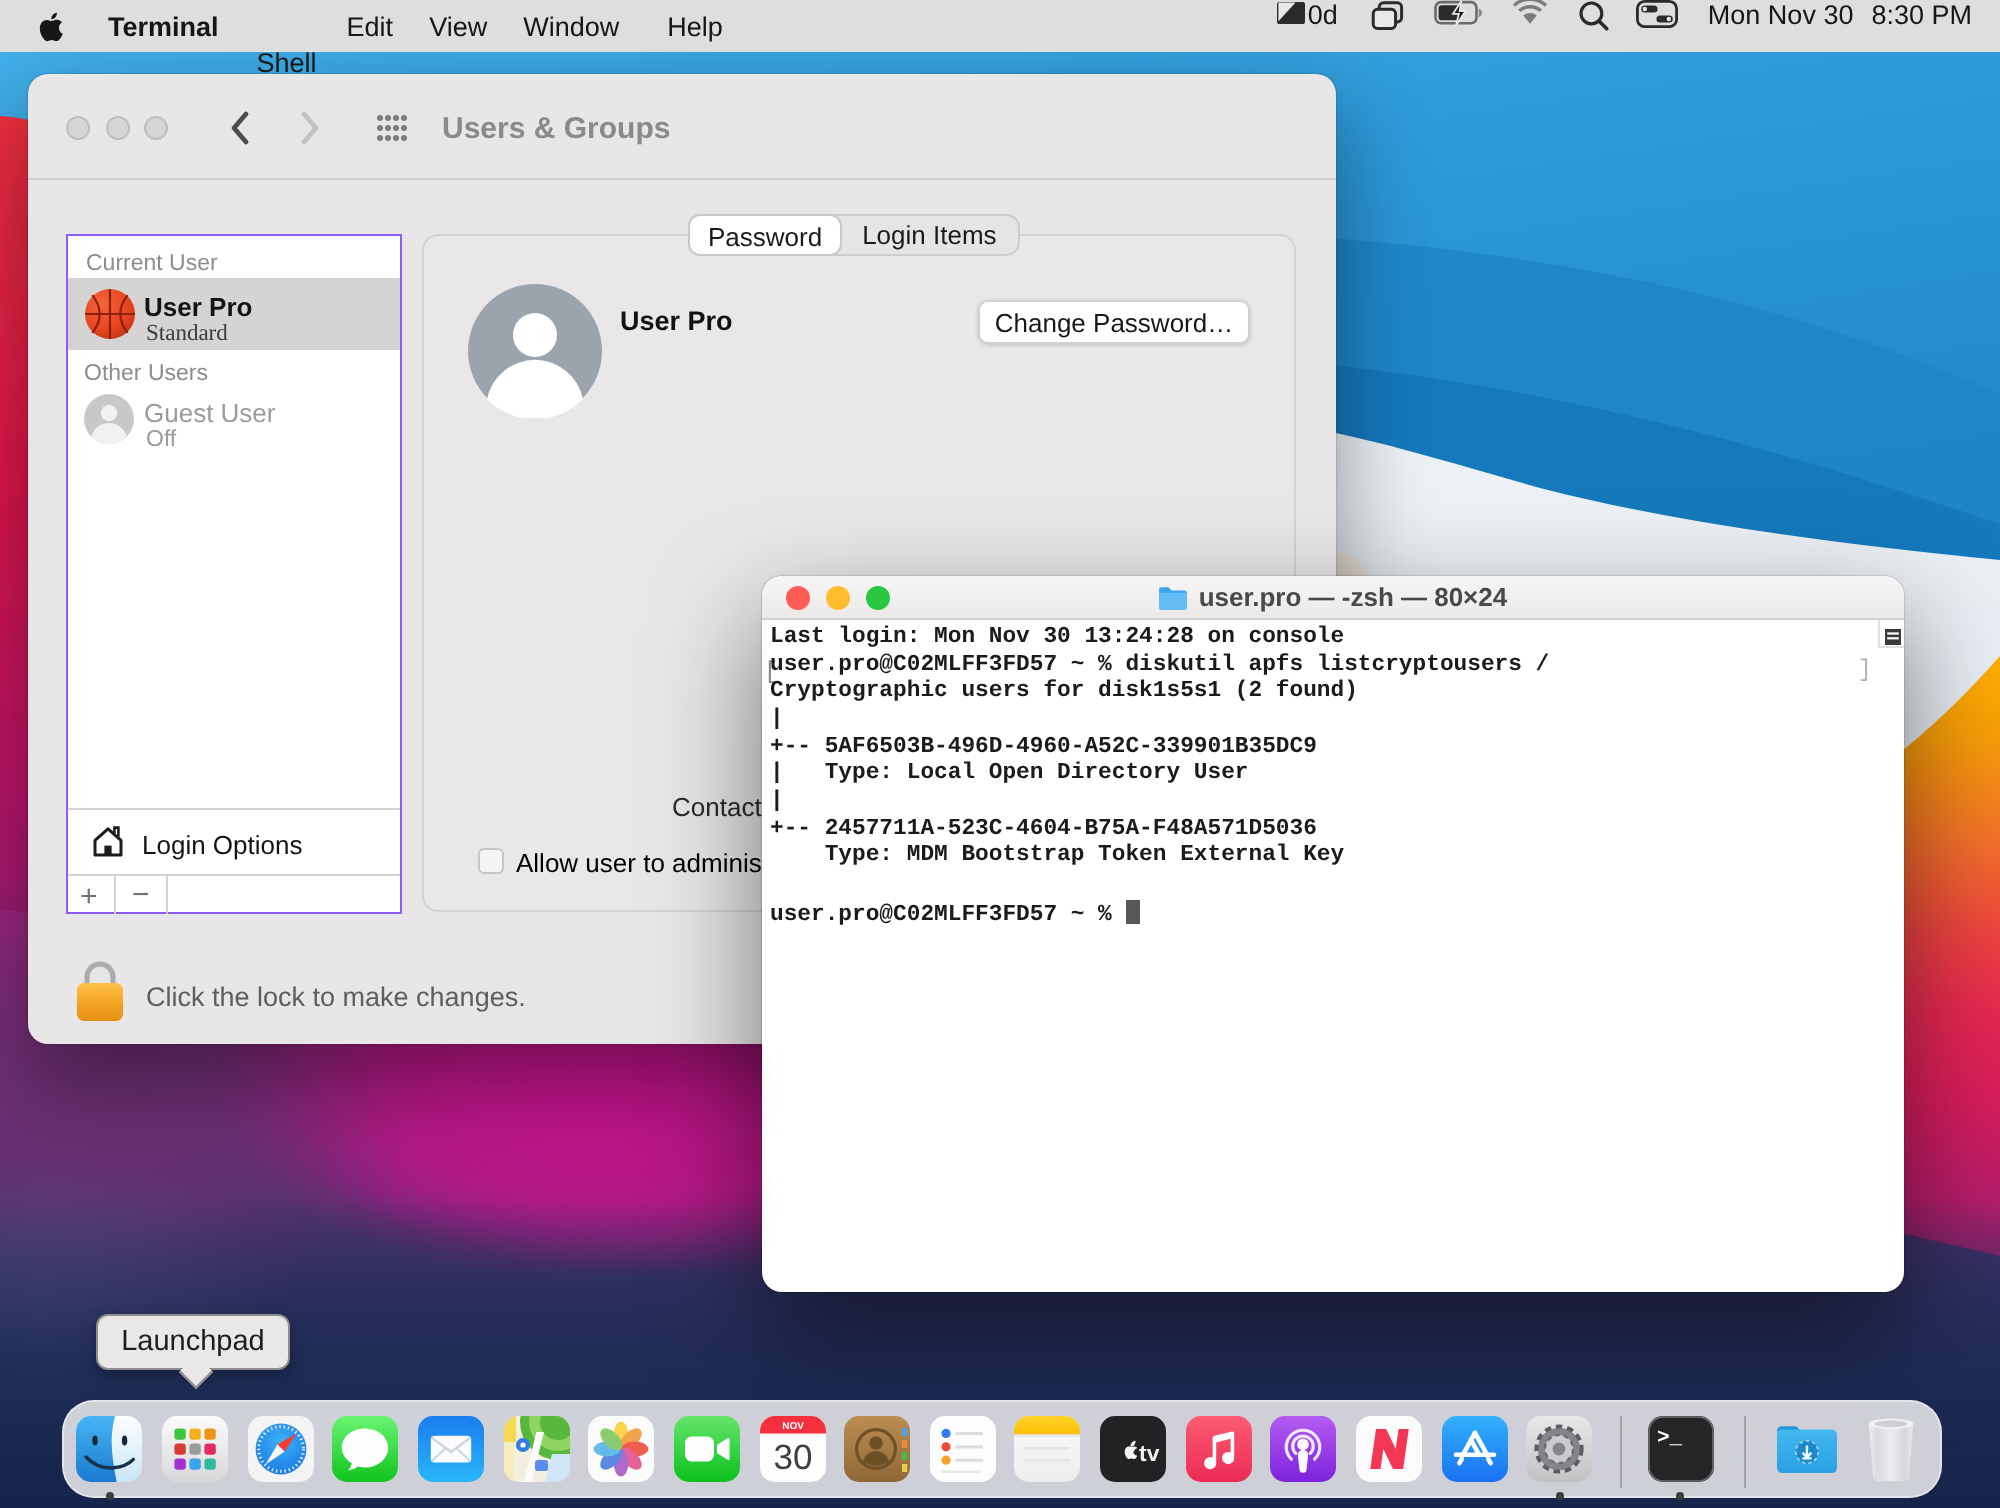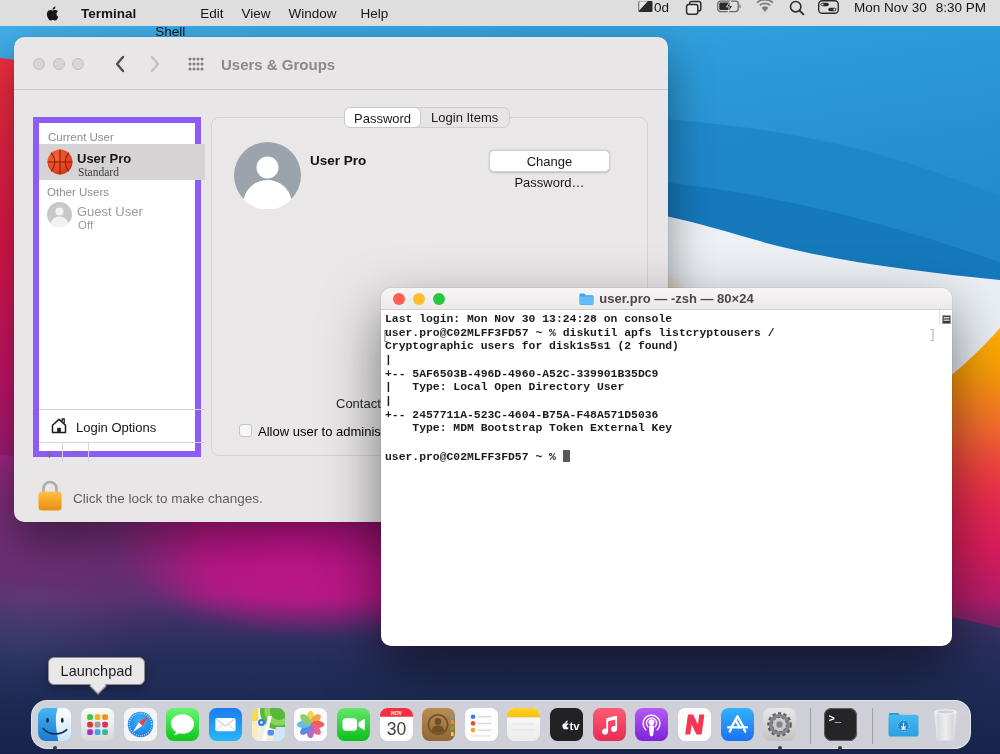--- a/index.html
+++ b/index.html
@@ -2,21 +2,21 @@
 <html><head>
 <meta charset="utf-8">
 <style>
   * { margin:0; padding:0; box-sizing:border-box; }
   html,body { width:1000px; height:754px; overflow:hidden; }
   body { font-family:"Liberation Sans", sans-serif; position:relative; background:#1c2a56; }
   .wall { position:absolute; left:0; top:0; width:1000px; height:754px; }
 
   
   .menubar { position:absolute; left:0; top:0; width:1000px; height:26px; background:#dfdedf;
-    display:flex; align-items:center; font-size:13.5px; color:#161616; z-index:50;padding-left:27px; }
+    display:flex; align-items:center; font-size:13.5px; color:#161616; z-index:50; }
   .mb-l { display:flex; align-items:center; }
   .mb-item { margin:0; }
   .mb-r { position:absolute; right:0; top:0; height:26px; display:flex; align-items:flex-start; }
 
   
   .win { position:absolute; border-radius:10px; }
 
   
   .prefs { left:14px; top:37px; width:654px; height:485px; background:#e8e6e7;
     box-shadow:0 18px 45px rgba(0,0,0,.42), 0 0 1px rgba(0,0,0,.35); z-index:10; }
@@ -24,34 +24,34 @@
     border-bottom:1px solid #d0cecf; border-radius:10px 10px 0 0; }
   .tl { position:absolute; top:21px; width:12px; height:12px; border-radius:50%;
     background:#d7d5d5; border:0.5px solid #c0bebe; }
   .prefs .tl1 { left:18.5px; } .prefs .tl2 { left:38.5px; } .prefs .tl3 { left:58px; }
   .navchev { position:absolute; top:18px; font-size:17px; font-weight:700; }
   .ptitle { position:absolute; left:207px; top:18.5px; font-size:15px; font-weight:700; color:#8b8989; }
   .searchbox { position:absolute; left:487px; top:13px; width:158px; height:27px; background:#efedee;
     border:1px solid #dbd9da; border-radius:7px; color:#a2a0a1; font-size:14.5px; line-height:25px; }
 
   .sidebar { position:absolute; left:19px; top:80px; width:168px; height:340px;
-    background:#fff; border:6px solid #8b5cf6; }
+    background:#fff; border:1px solid #8b5cf6; }
   .srow-label { color:#8e8c8d; font-size:11.5px; }
   .pane { position:absolute; left:197px; top:80px; width:437px; height:339px;
     background:#e9e7e8; border:1px solid #d4d2d3; border-radius:8px; }
 
   .tabs { position:absolute; left:330px; top:70px; height:21px; z-index:12; display:flex;
     background:#e6e4e5; border:1px solid #cecccd; border-radius:7px; font-size:13px; }
   .tab-sel { background:#fff; border:1px solid #c9c7c8; border-radius:6px; margin:-1px;
     padding:0 9px; line-height:21px; color:#1a1a1a; }
   .tab-un { padding:0 11px; line-height:20px; color:#1a1a1a; }
 
   .bigavatar { position:absolute; left:220px; top:104.5px; }
   .userpro-name { position:absolute; left:296px; top:116px; font-size:13.5px; font-weight:700; color:#111; }
-  .chgpwd { position:absolute; left:475px; top:113px; width:121px; height:22px; background:#fff;
+  .chgpwd { position:absolute; left:475px; top:113px; width:136px; height:22px; background:#fff;
     border:0.5px solid #d2d0d1; border-radius:5px; box-shadow:0 0.5px 2px rgba(0,0,0,.18);
     font-size:13px; color:#181818; text-align:center; line-height:21px; }
   .contact-lbl { position:absolute; left:322px; top:359px; font-size:13px; color:#2a2a2a; }
   .allow-cb { position:absolute; left:225px; top:387px; width:13px; height:13px; background:#f6f5f5;
     border:1px solid #c6c4c5; border-radius:3px; }
   .allow-lbl { position:absolute; left:244px; top:387px; font-size:13px; color:#000000; }
 
   .lock-txt { position:absolute; left:59px; top:454px; font-size:13.5px; color:#5f5d5e; }
 
   

